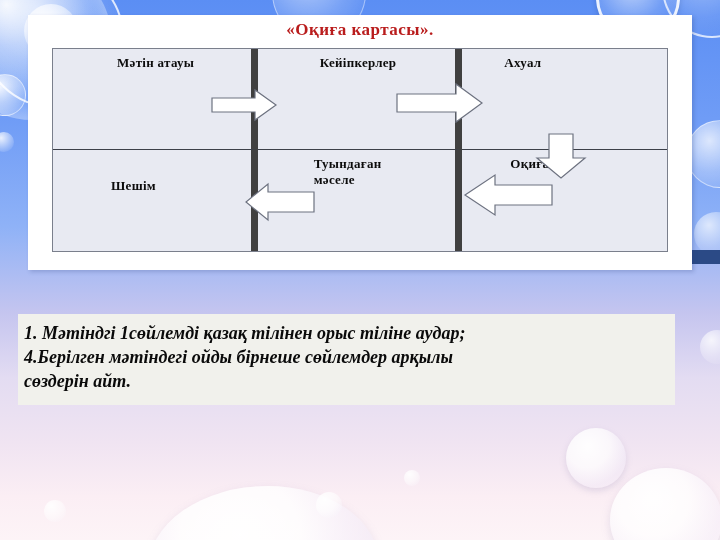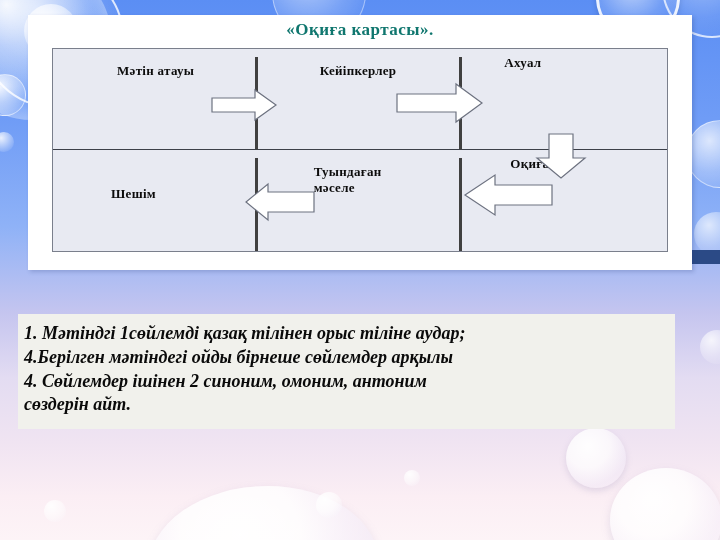--- a/index.html
+++ b/index.html
@@ -204,42 +204,42 @@
   }
 
   #deck-title {
     position: absolute;
     left: 0; top: 5px;
     width: 664px;
     text-align: center;
     font-family: "Liberation Serif", serif;
     font-weight: bold;
     font-size: 17px;
-    color: #0f766e;
+    color: #b91c1c;
     letter-spacing: .5px;
   }
 
   
   #event-map-table {
     position: absolute;
     left: 24px; top: 33px;
     width: 616px; height: 204px;
     border: 1px solid #7a7f8c;
     box-sizing: border-box;
     background: #e8eaf2;
     display: grid;
     grid-template-columns: 1fr 1fr 1fr;
     grid-template-rows: 1fr 1fr;
   }
   .cell {
     position: relative;
     box-sizing: border-box;
     padding: 6px 8px 0 8px;
   }
-  .cell.cb { border-right: 3px solid #404040; margin-top: 8px; }
+  .cell.cb { border-right: 7px solid #404040; }
   .cell.rowtop { border-bottom: 1px solid #3c4049; }
   .cell-label {
     font-family: "Liberation Serif", serif;
     font-weight: bold;
     font-size: 13px;
     color: #0c0c0c;
     line-height: 1.25;
     letter-spacing: .3px;
   }
   .cell-r1c1 .cell-label { padding-left: 56px; }
@@ -344,17 +344,16 @@
 
       <polygon class="arrow-shape" points="443,137 443,127 413,147 443,167 443,157 500,157 500,137"></polygon>
 
       <polygon class="arrow-shape" points="216,144 216,136 194,154 216,172 216,164 262,164 262,144"></polygon>
     </svg>
   </div>
 
   <div id="instructions-box">
     <div class="instruction-line">1. Мәтіндгі 1сөйлемді қазақ тілінен орыс тіліне аудар;</div>
     <div class="instruction-line">4.Берілген мәтіндегі ойды бірнеше сөйлемдер арқылы</div>
-    <div class="instruction-line">4. Сөйлемдер ішінен 2 синоним, омоним, антоним</div>
     <div class="instruction-line">сөздерін айт.</div>
   </div>
 
 </div>
 
 </body></html>

